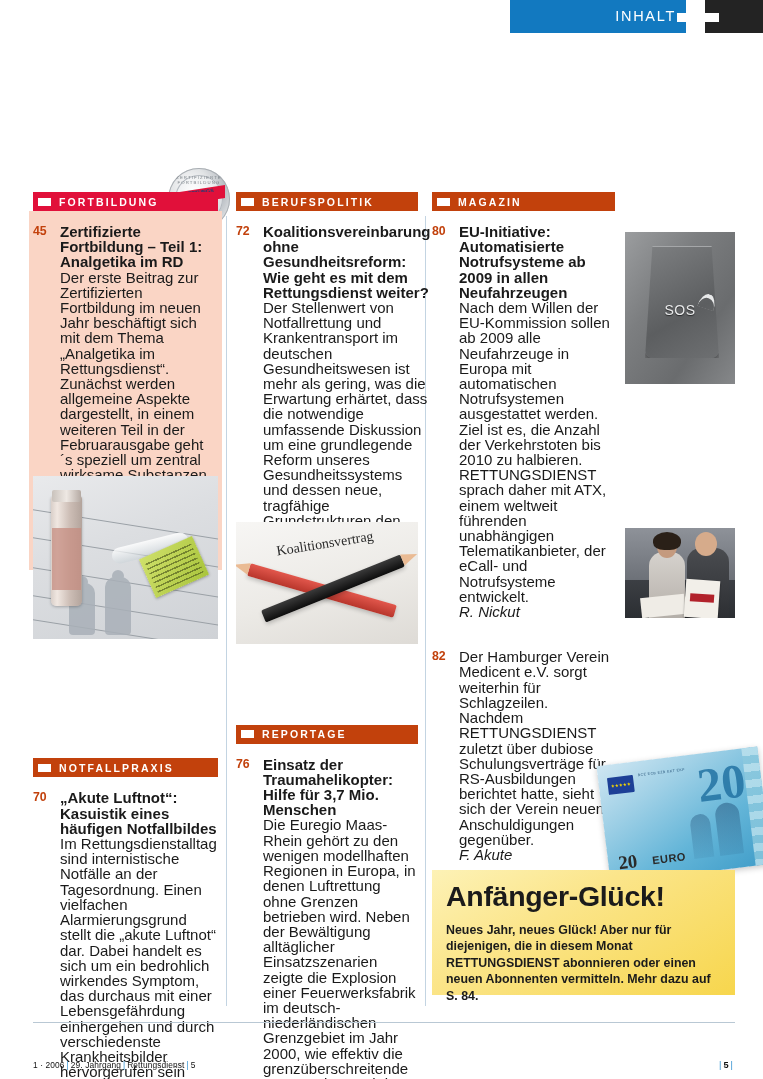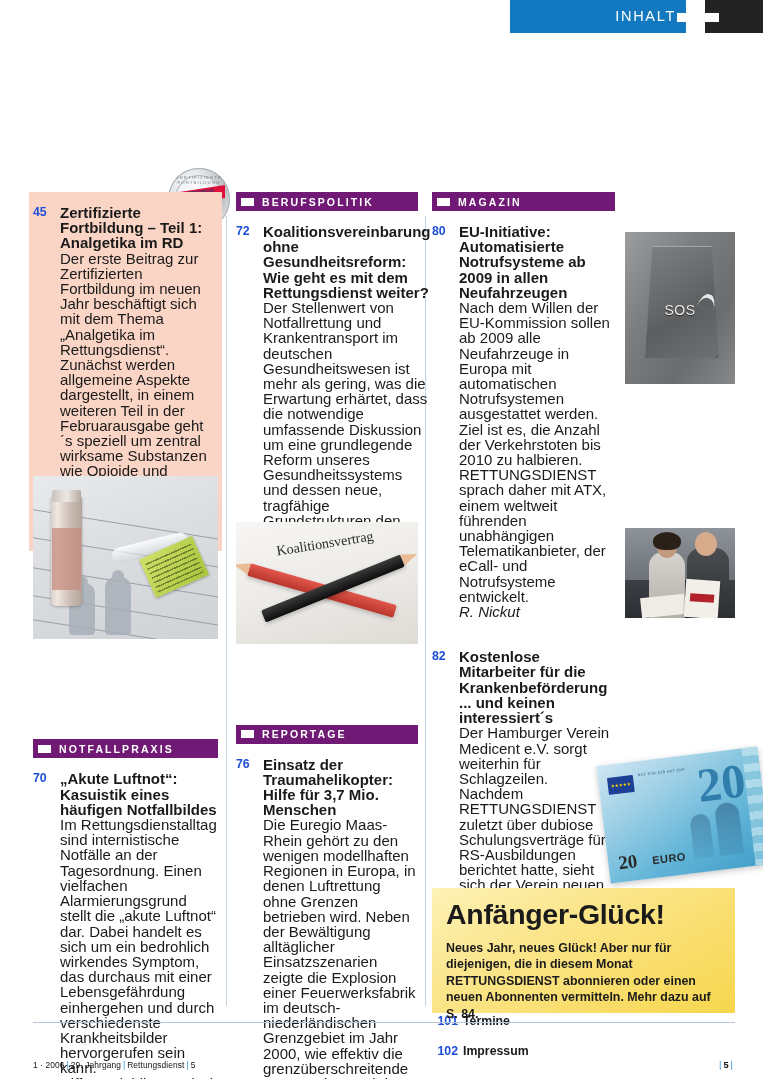--- a/index.html
+++ b/index.html
@@ -77,21 +77,21 @@
 
   
   .sec-bar {
     position: relative;
     height: 19px;
     display: flex;
     align-items: center;
     margin-bottom: 0;
   }
   .sec-bar.red  { background: #e1103a; }
-  .sec-bar.blue { background: #701a75; text-align: right; }
+  .sec-bar.blue { background: #c2410c; text-align: right; }
   .sec-tick {
     width: 13px; height: 8px;
     background: #ffffff;
     margin-left: 5px;
     margin-right: 8px;
     flex: 0 0 auto;
   }
   .sec-label {
     color: #ffffff;
     font-size: 10.5px;
@@ -105,21 +105,21 @@
     display: flex;
     padding-top: 13px;
   }
   .entry-page {
     font-weight: bold;
     font-size: 12.3px;
     line-height: 15.2px;
     flex: 0 0 auto;
     min-width: 22px;
     padding-right: 5px;
-    color: #1d4ed8;
+    color: #c2410c;
   }
   .entry-body {
     flex: 1 1 auto;
     font-size: 15px;
     line-height: 15.2px;
   }
   .entry-title {
     font-weight: bold;
     display: block;
   }
@@ -406,21 +406,21 @@
     opacity:.8;
   }
   #photo-euro .eu-micro {
     position:absolute; left:40px; top:12px; font-size:3.6px; color:#27557a;
     letter-spacing:.4px; white-space:nowrap;
   }
 
   
   #ad-box {
     position: absolute;
-    left: 432px; top: 888px;
+    left: 432px; top: 870px;
     width: 303px; height: 125px;
     background: linear-gradient(150deg,#fdf2b6 0%,#fbe58a 38%,#f7d64d 100%);
     padding: 0;
   }
   #ad-box .ad-head {
     position: absolute; left: 14px; top: 10px;
     font-size: 28.5px; font-weight: bold; color: #1b1b1b;
     letter-spacing: -0.3px;
   }
   #ad-box .ad-body {
@@ -462,20 +462,24 @@
 <div class="seal">
   <div class="seal-inner"></div>
   <div class="seal-arc">ZERTIFIZIERTE FORTBILDUNG</div>
   <div class="seal-band"></div>
   <div class="seal-text">RETTUNGS</div>
   <div class="seal-arc-b">ZERTIFIZIERTE FORTBILDUNG</div>
 </div>
 
 <div class="col" id="col1">
 
+  <div class="sec-bar red">
+    <span class="sec-tick"></span>
+    <span class="sec-label">FORTBILDUNG</span>
+  </div>
 
   <div class="tint">
     <div class="entry">
       <span class="entry-page">45</span>
       <span class="entry-body">
         <span class="entry-title">Zertifizierte Fortbildung – Teil 1: Analgetika im RD</span>
         <span class="entry-text">Der erste Beitrag zur Zertifizierten Fortbildung im neuen Jahr beschäftigt sich mit dem Thema „Analgetika im Rettungsdienst“. Zunächst werden allgemeine Aspekte dargestellt, in einem weiteren Teil in der Februarausgabe geht´s speziell um zentral wirksame Substanzen wie Opioide und Ketamin.</span>
         <span class="entry-author">T. Viergutz, J. Hinkelbein, H. Genzwürker</span>
       </span>
     </div>
@@ -545,21 +549,20 @@
       <span class="entry-text">Nach dem Willen der EU-Kommission sollen ab 2009 alle Neufahrzeuge in Europa mit automatischen Notrufsystemen ausgestattet werden. Ziel ist es, die Anzahl der Verkehrstoten bis 2010 zu halbieren. RETTUNGSDIENST sprach daher mit ATX, einem weltweit führenden unabhängigen Telematikanbieter, der eCall- und Notrufsysteme entwickelt.</span>
       <span class="entry-author">R. Nickut</span>
     </span>
   </div>
 
   <div style="height:17px"></div>
 
   <div class="entry">
     <span class="entry-page">82</span>
     <span class="entry-body">
-      <span class="entry-title">Kostenlose Mitarbeiter für die Krankenbeförderung ... und keinen interessiert´s</span>
       <span class="entry-text">Der Hamburger Verein Medicent e.V. sorgt weiterhin für Schlagzeilen. Nachdem RETTUNGSDIENST zuletzt über dubiose Schulungsverträge für RS-Ausbildungen berichtet hatte, sieht sich der Verein neuen Anschuldigungen gegenüber.</span>
       <span class="entry-author">F. Akute</span>
     </span>
   </div>
 
   <div class="simple-entry">
     <span class="entry-page">90</span>
     <span class="simple-label">Leserbriefe</span>
   </div>
   <div class="simple-entry">

